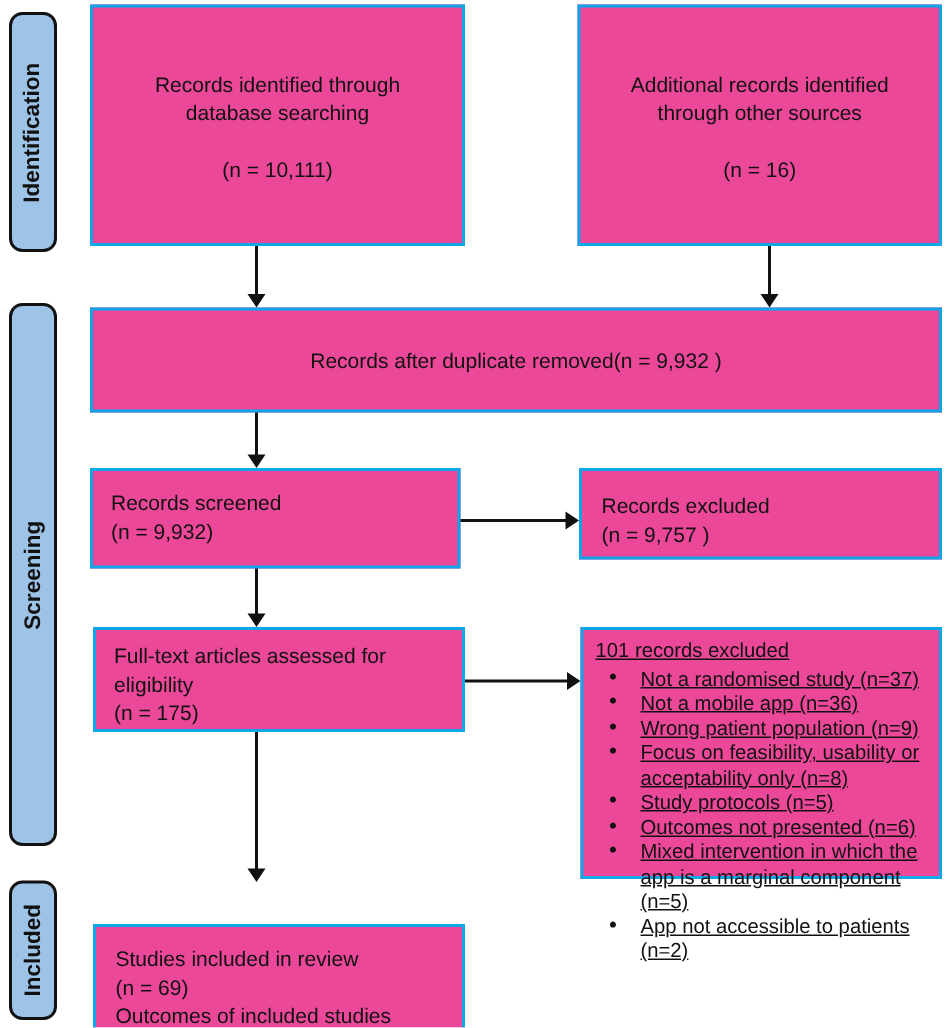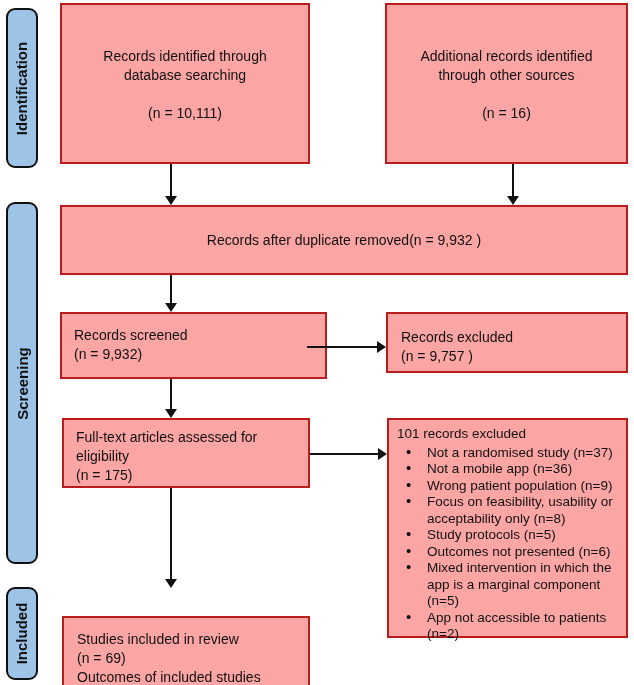--- a/index.html
+++ b/index.html
@@ -17,31 +17,31 @@
   }
   .stage span{
     transform:rotate(-90deg);white-space:nowrap;
     font-weight:bold;font-size:15px;color:#111;
   }
   #stage-identification{top:8px;height:160px;}
   #stage-screening{top:202px;height:362px;}
   #stage-included{top:587px;height:93px;}
   
   .fbox{
-    position:absolute;background:#fca5a5;border:2px solid #b91c1c;
+    position:absolute;background:#ec4899;border:2px solid #0ea5e9;
     box-sizing:border-box;font-size:14px;line-height:19px;
   }
   #box-db-search{left:60px;top:3px;width:250px;height:161px;text-align:center;padding:42px 14px 0 14px;}
   #box-other-sources{left:385px;top:3px;width:243px;height:161px;text-align:center;padding:42px 14px 0 14px;}
   .count-gap{margin-top:19px;}
   #box-dedup{left:60px;top:205px;width:568px;height:70px;display:flex;flex-direction:row;align-items:center;justify-content:center;text-align:center;}
-  #box-screened{left:60px;top:312px;width:267px;height:67px;padding:12px 10px 0 12px;}
+  #box-screened{left:60px;top:312px;width:247px;height:67px;padding:12px 10px 0 12px;}
   #box-excluded{left:386px;top:312px;width:242px;height:61px;padding:14px 10px 0 13px;}
   #box-fulltext{left:62px;top:418px;width:248px;height:70px;padding:8px 10px 0 12px;}
-  #box-excl101{left:387px;top:418px;width:241px;height:220px;padding:6px 2px 0 8px;font-size:13.5px;line-height:16.5px;}
+  #box-excl101{left:387px;top:418px;width:241px;height:168px;padding:6px 2px 0 8px;font-size:13.5px;line-height:16.5px;text-decoration:underline;}
   #box-included{left:62px;top:588px;width:248px;height:92px;padding:12px 10px 0 13px;margin-top:28px;}
   #box-excl101 ul{list-style:none;margin:2px 0 0 0;padding:0;}
   #box-excl101 li{position:relative;padding:0 8px 0 30px;}
   #box-excl101 li::before{content:"\2022";position:absolute;left:9px;top:-1px;font-size:15px;}
   
   .vline{position:absolute;width:2px;background:#111;}
   .hline{position:absolute;height:2px;background:#111;}
   .head-down{position:absolute;width:0;height:0;border-left:6px solid transparent;border-right:6px solid transparent;border-top:9px solid #111;}
   .head-right{position:absolute;width:0;height:0;border-top:6px solid transparent;border-bottom:6px solid transparent;border-left:9px solid #111;}
 </style>

